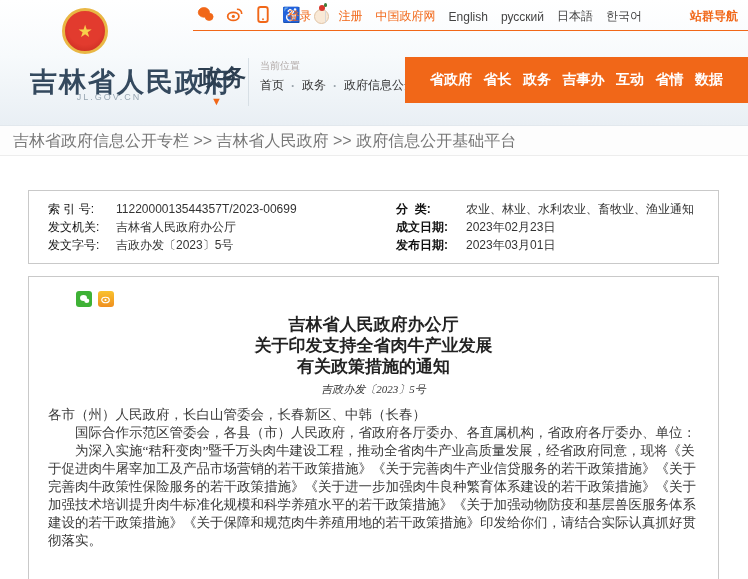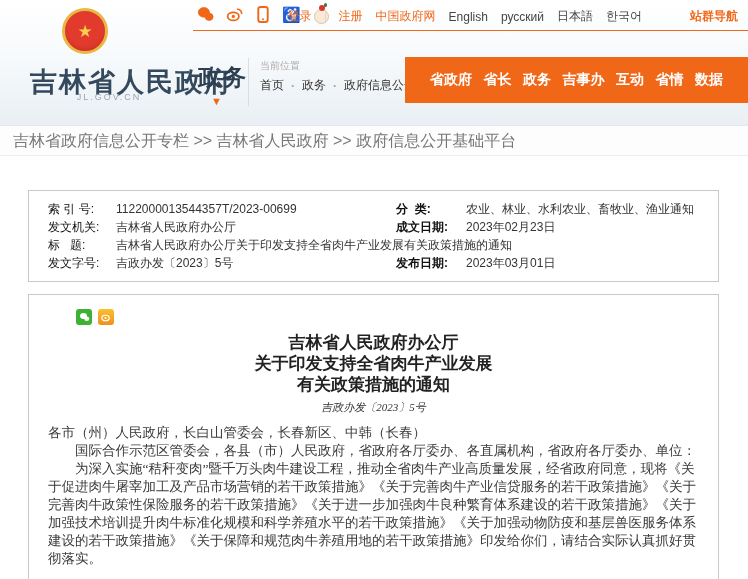--- a/index.html
+++ b/index.html
@@ -163,24 +163,20 @@
     <span class="it-label2">分  类:</span>
     <span class="it-val2">农业、林业、水利农业、畜牧业、渔业通知</span>
   </div>
   <div class="it-row">
     <span class="it-label">发文机关:</span>
     <span class="it-val">吉林省人民政府办公厅</span>
     <span class="it-label2">成文日期:</span>
     <span class="it-val2">2023年02月23日</span>
   </div>
   <div class="it-row">
-    <span class="it-label">标   题:</span>
-    <span class="it-val span">吉林省人民政府办公厅关于印发支持全省肉牛产业发展有关政策措施的通知</span>
-  </div>
-  <div class="it-row">
     <span class="it-label">发文字号:</span>
     <span class="it-val">吉政办发〔2023〕5号</span>
     <span class="it-label2">发布日期:</span>
     <span class="it-val2">2023年03月01日</span>
   </div>
 </div>
 
 <div class="doc-box">
 
   <div class="share-row">

